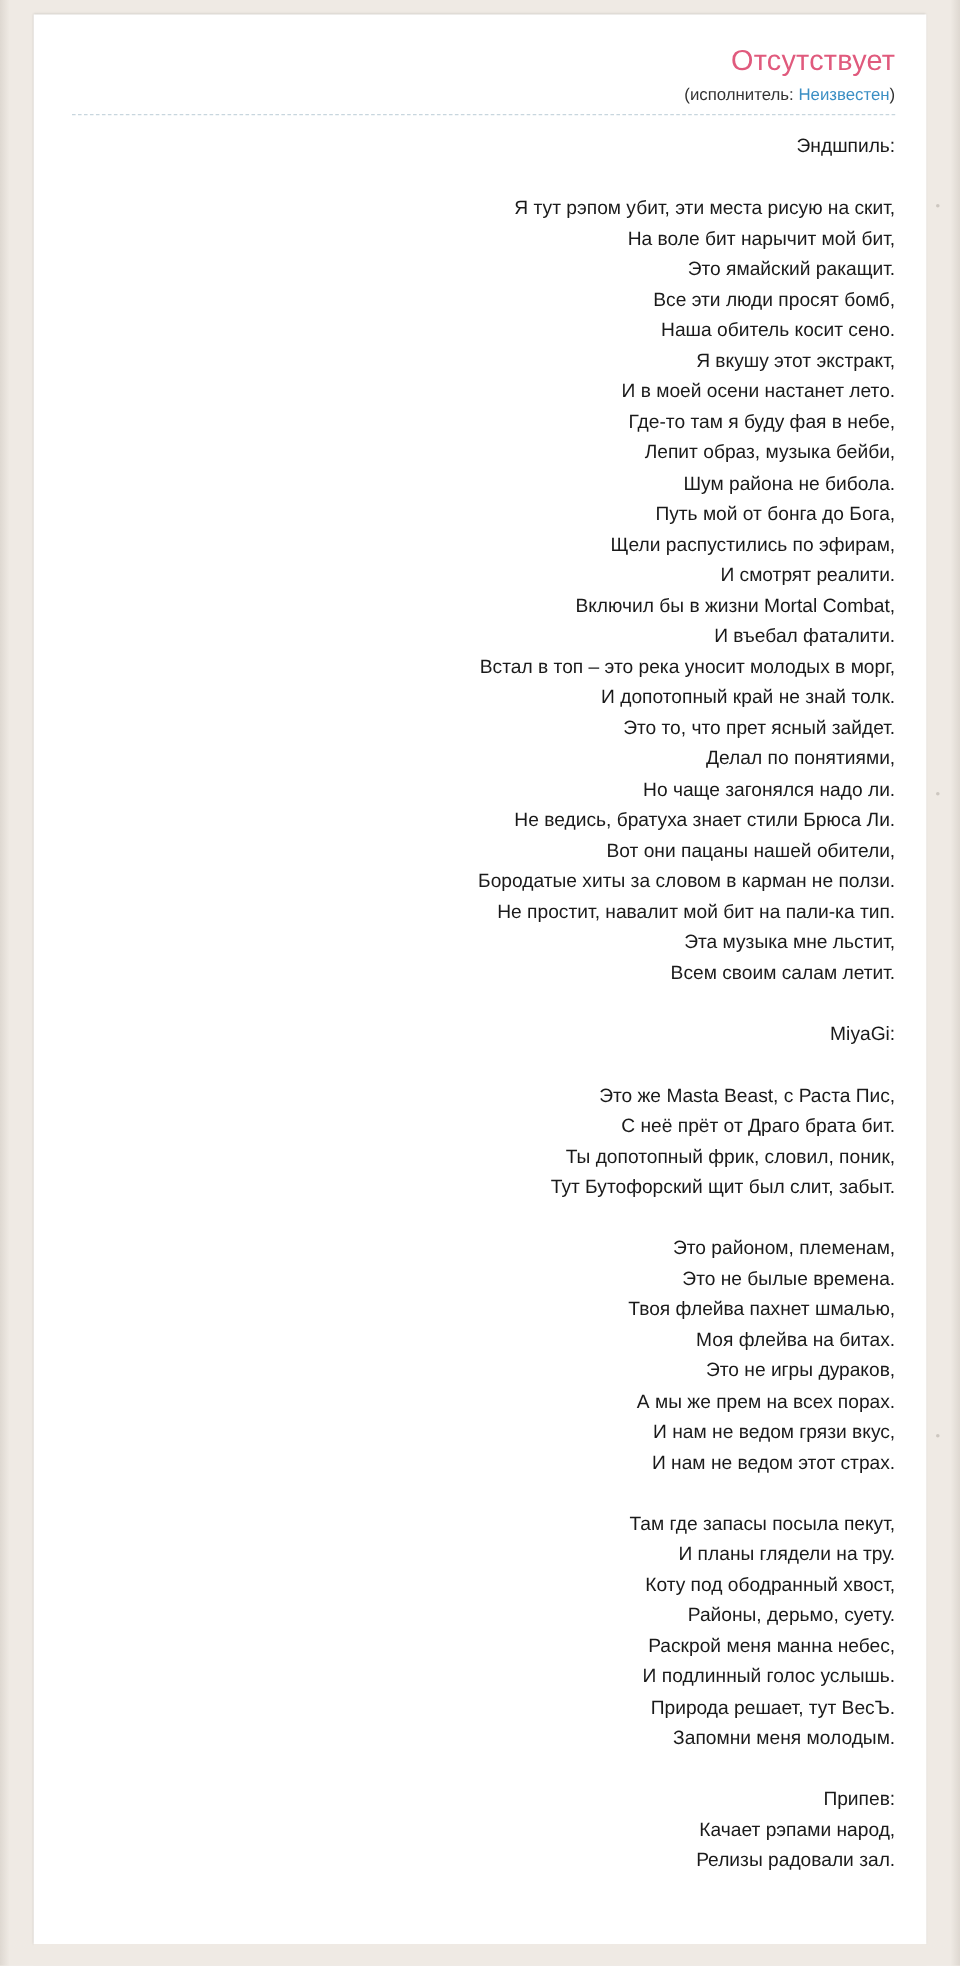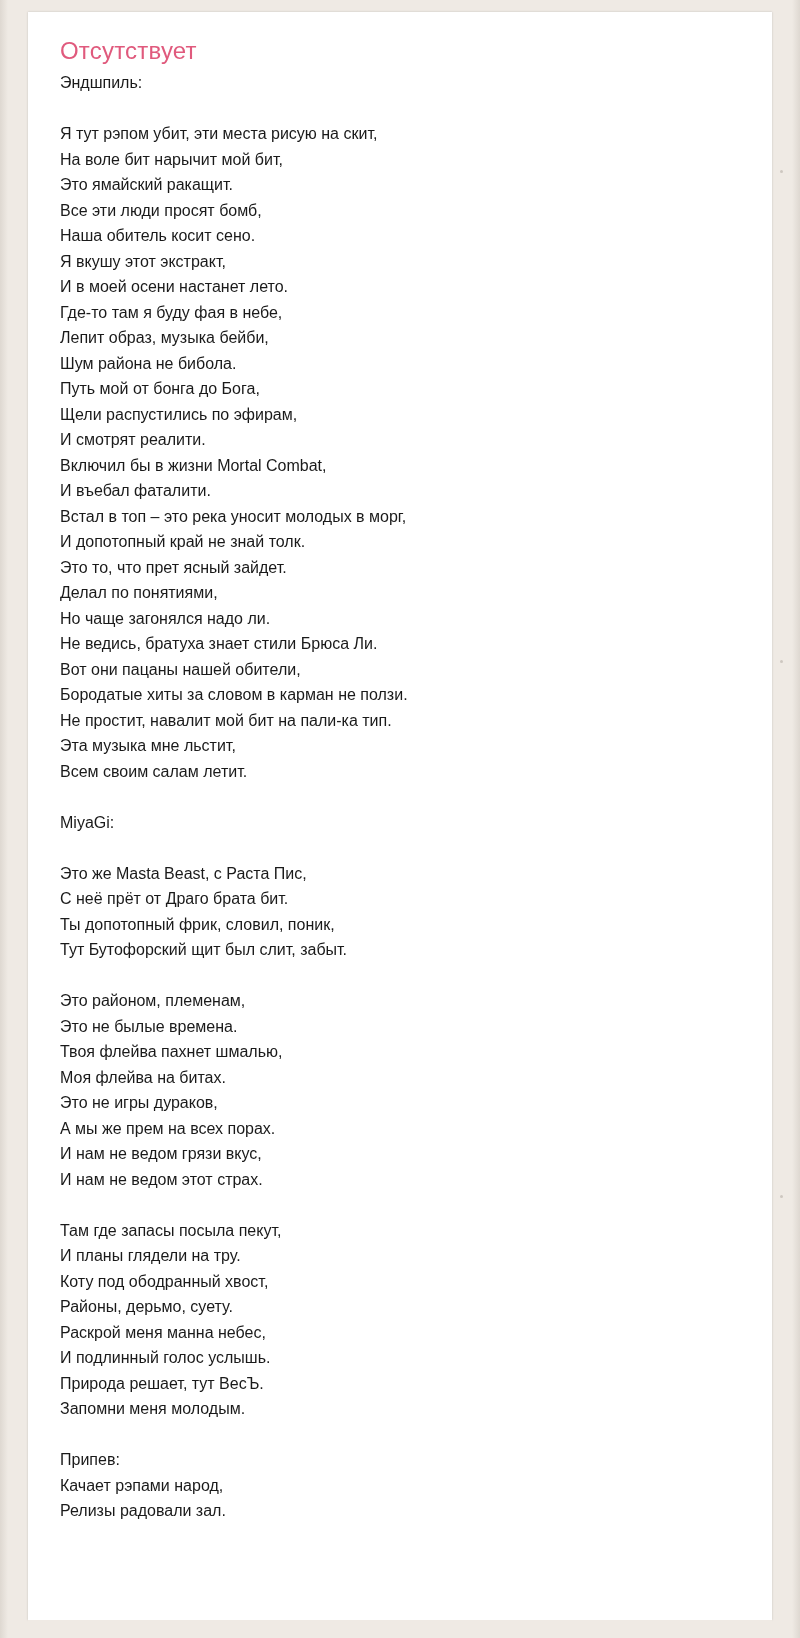--- a/index.html
+++ b/index.html
@@ -28,20 +28,21 @@
     top: 12px;
     width: 744px;
     height: 1608px;
     background: #ffffff;
     box-shadow: 0 0 2px rgba(0,0,0,0.18);
     box-sizing: border-box;
     overflow: hidden;
   }
   .sheet-inner {
     padding: 26px 26px 0 32px;
+    text-align: right;
   }
   .song-title {
     color: #e05a7d;
     font-size: 24px;
     font-weight: normal;
     line-height: 1.1;
     margin: 0 0 6px 0;
     letter-spacing: 0.2px;
   }
   .artist-line {
@@ -113,20 +114,21 @@
   <div class="scroll-rail">
     <div class="scroll-dot" style="top:170px;"></div>
     <div class="scroll-dot" style="top:660px;"></div>
     <div class="scroll-dot" style="top:1195px;"></div>
   </div>
 
   <div class="sheet">
     <div class="sheet-inner">
       <h1 class="song-title">Отсутствует</h1>
 
+      <div class="artist-line"><span>(исполнитель: </span><a href="#">Неизвестен</a><span>)</span></div>
 
       <div class="lyrics">Эндшпиль:
 
 Я тут рэпом убит, эти места рисую на скит,
 На воле бит нарычит мой бит,
 Это ямайский ракащит.
 Все эти люди просят бомб,
 Наша обитель косит сено.
 Я вкушу этот экстракт,
 И в моей осени настанет лето.

